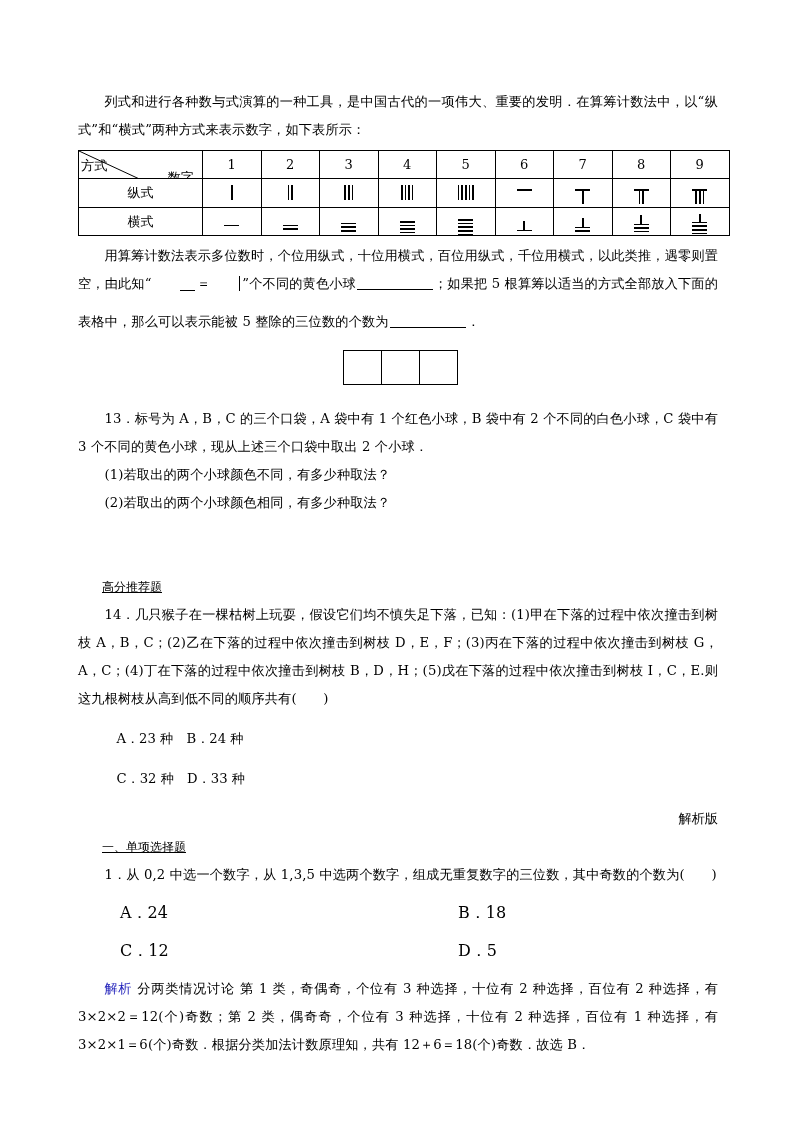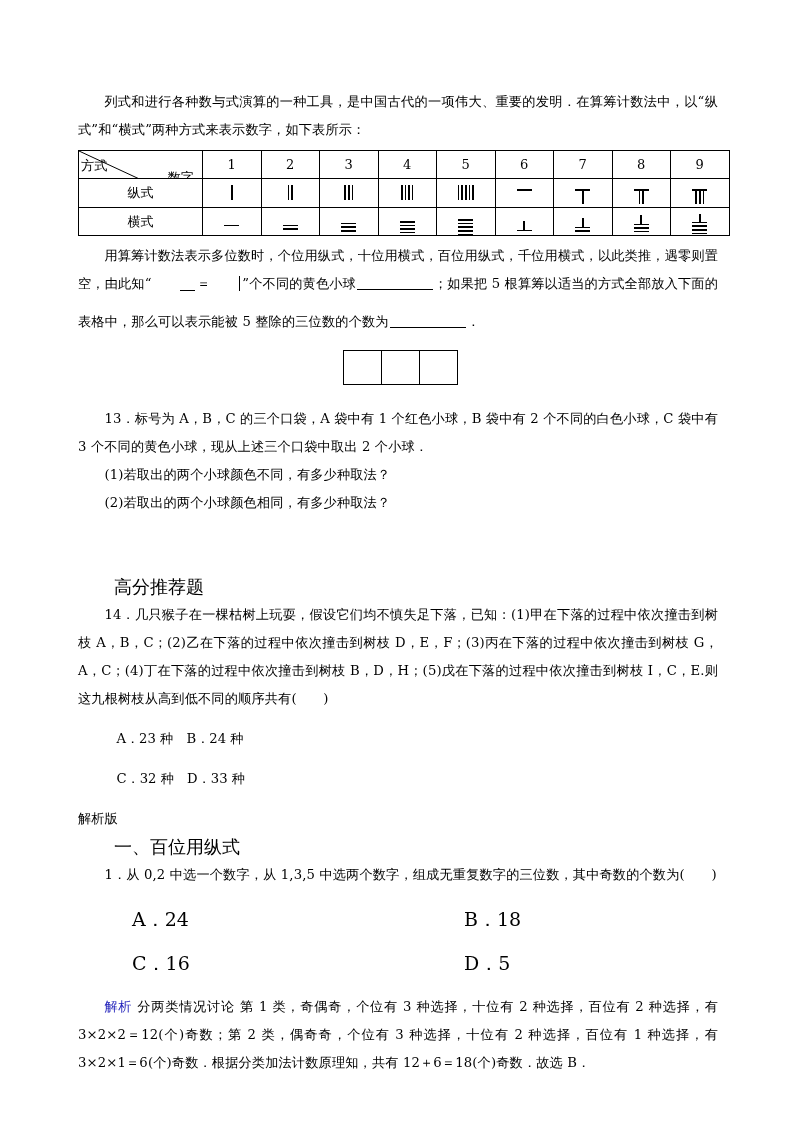--- a/index.html
+++ b/index.html
@@ -135,43 +135,44 @@
   table.small-table td {
     border: 1px solid #000;
     width: 35px;
     height: 31px;
   }
 
   
   .gap-lg { height: 56px; }
   .gap-md { height: 20px; }
   .section-label {
-    font-size: 18px;
+    font-size: 12px;
     line-height: 28px;
     margin: 0;
     text-indent: 2em;
     font-family: "DejaVu Sans", sans-serif;
+    text-decoration: underline;
   }
   .centered {
-    text-align: left;
+    text-align: right;
     font-size: 13.2px;
     line-height: 28px;
     margin: 0;
     font-family: "DejaVu Sans", sans-serif;
   }
   .choice-row {
     font-size: 13.2px;
     line-height: 28px;
     margin: 12px;
     text-indent: 2em;
   }
   .choice-two-col {
-    font-size: 19px;
-    line-height: 28px;
-    margin: 16px;
+    font-size: 16px;
+    line-height: 28px;
+    margin: 10px;
     display: block;
     position: relative;
     padding-left: 2em;
   }
   .choice-two-col .c-b {
     position: absolute;
     left: 370px;
   }
   .hl-blue { color: #2222bb; font-family: "DejaVu Sans", sans-serif; }
 </style>
@@ -347,23 +348,23 @@
     <div class="gap-lg"></div>
 
     <p class="section-label">高分推荐题</p>
 
     <p class="para indent"><span>14．</span><span>几只猴子在一棵枯树上玩耍，假设它们均不慎失足下落，已知：(1)甲在下落的过程中依次撞击到树枝 A，B，C；(2)乙在下落的过程中依次撞击到树枝 D，E，F；(3)丙在下落的过程中依次撞击到树枝 G，A，C；(4)丁在下落的过程中依次撞击到树枝 B，D，H；(5)戊在下落的过程中依次撞击到树枝 I，C，E.则这九根树枝从高到低不同的顺序共有(　　)</span></p>
     <p class="choice-row">A．23 种　B．24 种</p>
     <p class="choice-row">C．32 种　D．33 种</p>
 
     <p class="centered">解析版</p>
 
-    <p class="section-label">一、百位用纵式</p>
+    <p class="section-label">一、单项选择题</p>
 
     <p class="para indent"><span>1．</span><span>从 0,2 中选一个数字，从 1,3,5 中选两个数字，组成无重复数字的三位数，其中奇数的个数为(　　)</span></p>
 
     <p class="choice-two-col"><span>A．24</span><span class="c-b">B．18</span></p>
-    <p class="choice-two-col"><span>C．16</span><span class="c-b">D．5</span></p>
+    <p class="choice-two-col"><span>C．12</span><span class="c-b">D．5</span></p>
 
     <p class="para indent"><span class="hl-blue">解析</span>&nbsp;<span>分两类情况讨论 第 1 类，奇偶奇，个位有 3 种选择，十位有 2 种选择，百位有 2 种选择，有 3×2×2＝12(个)奇数；第 2 类，偶奇奇，个位有 3 种选择，十位有 2 种选择，百位有 1 种选择，有 3×2×1＝6(个)奇数．根据分类加法计数原理知，共有 12＋6＝18(个)奇数．故选 B．</span></p>
 
   </div>
 </div>
 
 </body></html>

